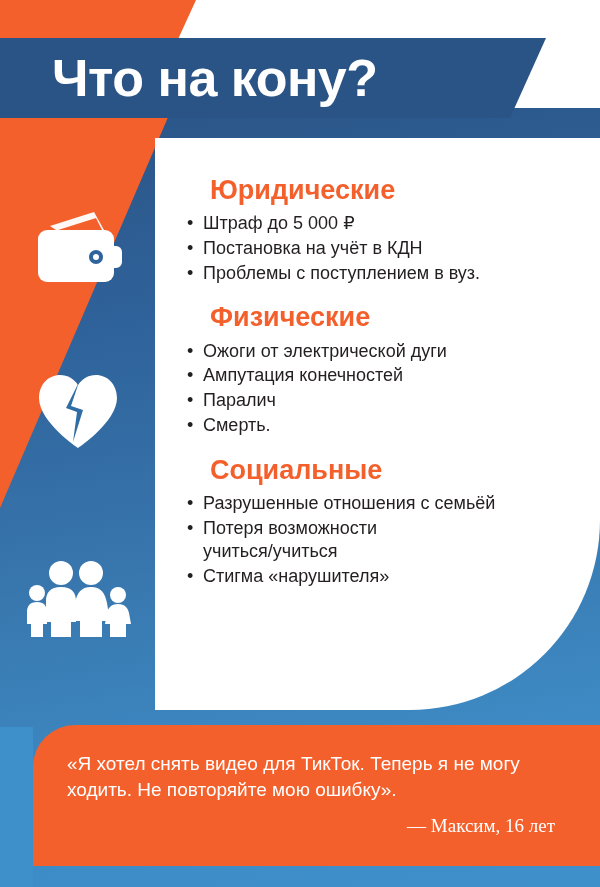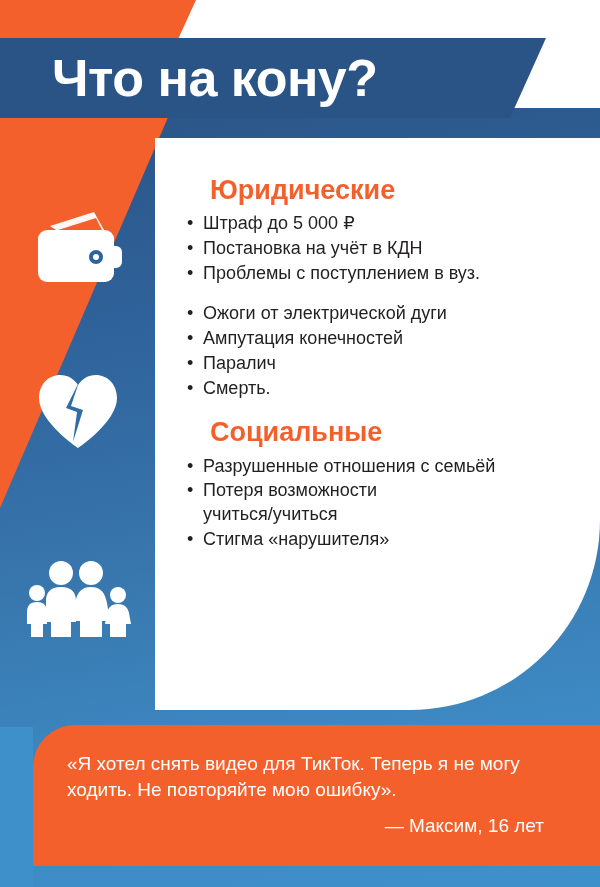--- a/index.html
+++ b/index.html
@@ -160,35 +160,36 @@
 
   
   .quote-block {
     position: absolute;
     left: 33px;
     top: 725px;
     width: 567px;
     height: 141px;
     background: #F4602C;
     border-top-left-radius: 42px;
-    padding: 26px 34px 0 34px;
+    padding: 26px 23px 0 34px;
     box-sizing: border-box;
   }
   .quote-text {
     color: #ffffff;
     font-size: 19px;
     line-height: 1.38;
     margin: 0;
   }
   .quote-author {
     color: #ffffff;
     font-size: 19px;
     margin: 12px 0 0 0;
     text-align: right;
     padding-right: 22px;
+    font-family: Liberation Serif, serif;
   }
 </style>
 </head>
 <body>
 
 <div class="poster">
 
   <div class="bg-white"></div>
   <div class="bg-orange-left"></div>
   <div class="bg-blue"></div>
@@ -205,20 +206,21 @@
       <div class="section">
         <h2 class="section-title">Юридические</h2>
         <ul class="bullets">
           <li>Штраф до 5 000 ₽</li>
           <li>Постановка на учёт в КДН</li>
           <li>Проблемы с поступлением в вуз.</li>
         </ul>
       </div>
 
       <div class="section">
+        <h2 class="section-title">Физические</h2>
         <ul class="bullets">
           <li>Ожоги от электрической дуги</li>
           <li>Ампутация конечностей</li>
           <li>Паралич</li>
           <li>Смерть.</li>
         </ul>
       </div>
 
       <div class="section">
         <h2 class="section-title">Социальные</h2>

